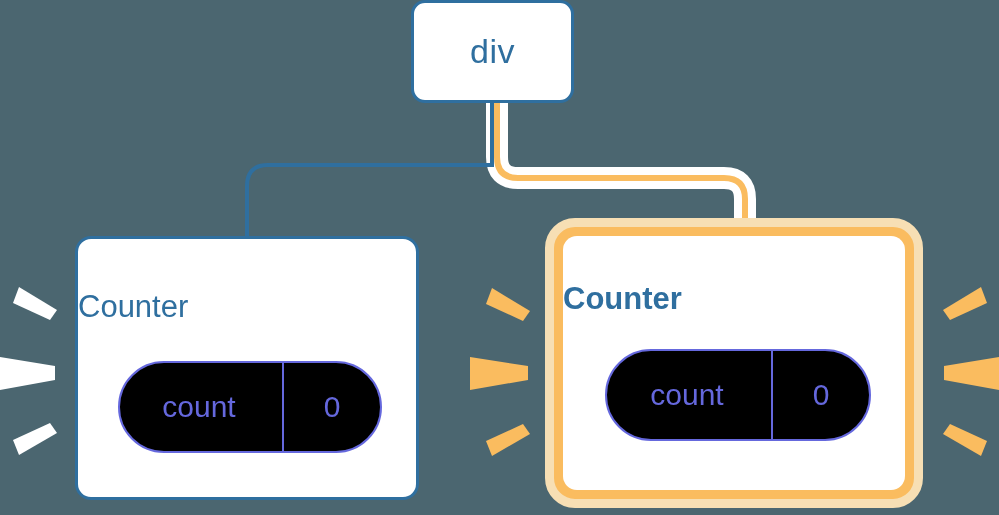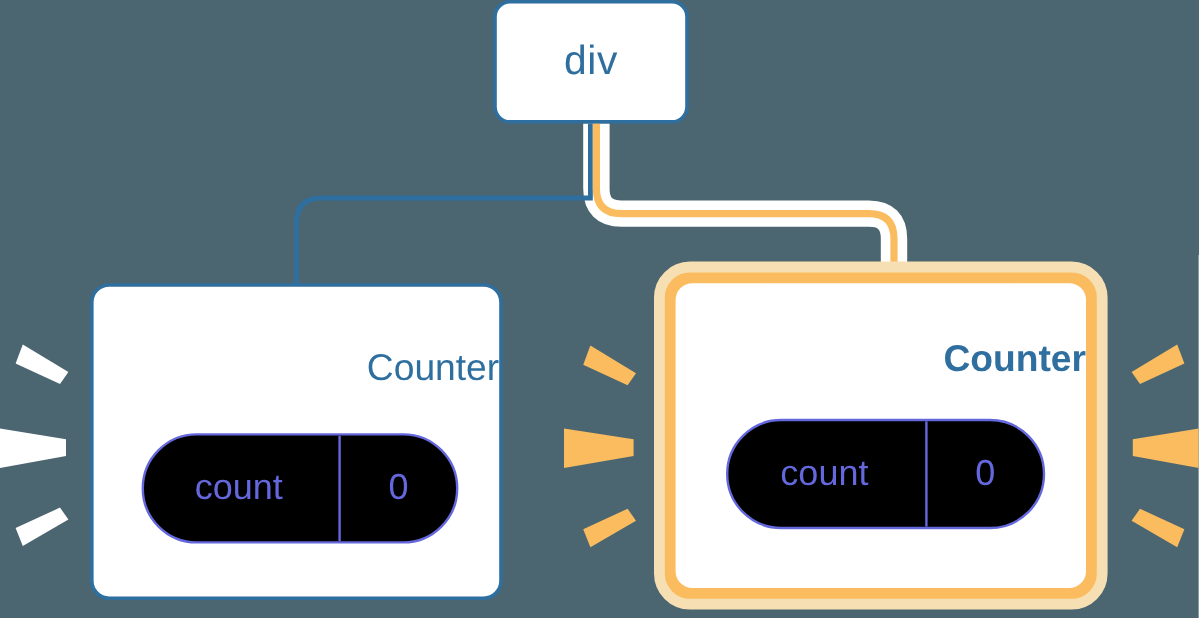--- a/index.html
+++ b/index.html
@@ -68,21 +68,21 @@
     top: 236px;
     width: 342px;
     height: 254px;
     border-radius: 14px;
     border: none;
   }
   .node-head {
     position: absolute;
     left: 0;
     right: 0;
-    text-align: right;
+    text-align: left;
     color: #2f6f9f;
   }
   #counter-left .node-head {
     top: 50px;
     font-size: 31px;
     font-weight: 400;
   }
   #counter-right .node-head {
     top: 45px;
     font-size: 31px;

